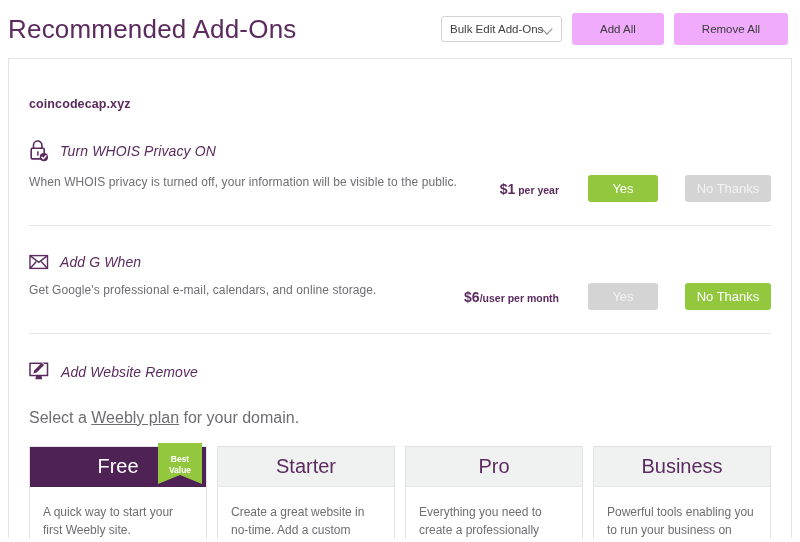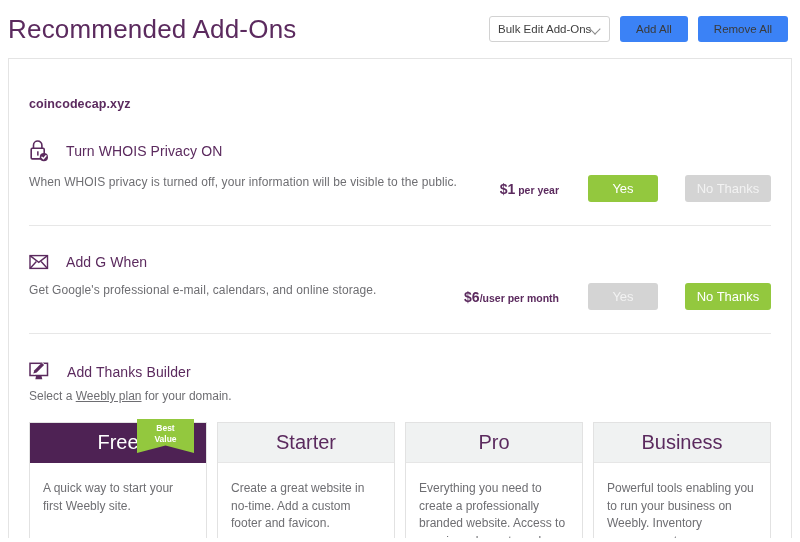--- a/index.html
+++ b/index.html
@@ -56,28 +56,28 @@
   .chev::before {
     content:"";
     position:absolute;
     left: 0px; top: 1px;
     width: 7px; height: 7px;
     border-right: 1.3px solid #8a8a8a;
     border-bottom: 1.3px solid #8a8a8a;
     transform: rotate(45deg);
   }
   .gbtn {
-    height: 26px;
-    background: #3b82f6;
+    height: 32px;
+    background: #f0abfc;
     border: none;
     border-radius: 3px;
     color: #3a3a3a;
     font-size: 11.5px;
     font-family: inherit;
-    padding: 0 16px;
+    padding: 0 28px;
     cursor: pointer;
     white-space: nowrap;
   }
 
   
   .card {
     position: absolute;
     left: 8px; top: 58px;
     width: 784px; height: 480px;
     border: 1px solid #e4e4e4;
@@ -93,22 +93,23 @@
     font-weight: bold;
     padding-top: 38px;
     letter-spacing: .1px;
   }
 
   
   .addon { position: relative; }
   .addon-title-row {
     display: flex;
     align-items: center;
-    gap: 16px;
+    gap: 10px;
     margin-top: 28px;
+    font-style: italic;
   }
   .addon-title {
     font-size: 14px;
     color: #5B2A5E;
     letter-spacing: .1px;
   }
   .addon-body {
     display: flex;
     align-items: flex-start;
     margin-top: 13px;
@@ -149,23 +150,23 @@
     height: 1px;
     background: #e7e7e7;
     margin-top: 20px;
   }
 
   
   .icon { display:inline-block; line-height:0; }
 
   
   .plan-sub {
-    font-size: 12px;
+    font-size: 16px;
     color: #6e6e72;
-    margin-top: 8px;
+    margin-top: 28px;
   }
   .plan-sub a {
     color: #6e6e72;
     text-decoration: underline;
   }
   .plans {
     display: flex;
     gap: 10px;
     margin-top: 19px;
   }
@@ -193,29 +194,29 @@
   .plan.selected .plan-head { background: #4E2254; border-bottom-color:#4E2254; }
   .plan.selected .plan-head .plan-name { color: #ffffff; }
   .plan-desc {
     font-size: 12px;
     color: #6e6e72;
     line-height: 17.5px;
     padding: 17px 13px 14px 13px;
   }
   .ribbon {
     position: absolute;
-    right: 12px; top: -4px;
-    width: 57px;
+    right: 4px; top: -4px;
+    width: 44px;
     background: #93C83E;
     color: #fff;
     font-size: 8.5px;
     font-weight: bold;
     text-align: center;
     line-height: 10.5px;
-    padding: 4px 0 9px 0;
+    padding: 11px 0 9px 0;
     clip-path: polygon(0 0, 100% 0, 100% 100%, 50% 78%, 0 100%);
     z-index: 3;
   }
 </style>
 </head>
 <body>
 
 <div class="page">
 
   <div class="header">
@@ -295,21 +296,21 @@
       <div class="addon">
         <div class="addon-title-row">
           <span class="icon">
             <svg width="22" height="19" viewBox="0 0 22 19">
               <rect x="1" y="1.3" width="17.5" height="12.2" fill="none" stroke="#5B2A5E" stroke-width="1.5"></rect>
               <path d="M7.2 13.5 h5.2 l.9 3.8 h-7 z" fill="#5B2A5E"></path>
               <path d="M4.3 11.6 L14.6 1.3" fill="none" stroke="#ffffff" stroke-width="3.2"></path>
               <path d="M4.3 11.6 l1.1 -3.4 7.4 -7.4 2.3 2.3 -7.4 7.4 z" fill="#5B2A5E"></path>
             </svg>
           </span>
-          <span class="addon-title">Add Thanks Builder</span>
+          <span class="addon-title">Add Website Remove</span>
         </div>
 
         <div class="plan-sub">
           <span>Select a </span><a href="#">Weebly plan</a><span> for your domain.</span>
         </div>
 
         <div class="plans">
 
           <div class="plan selected">
             <div class="plan-head">

